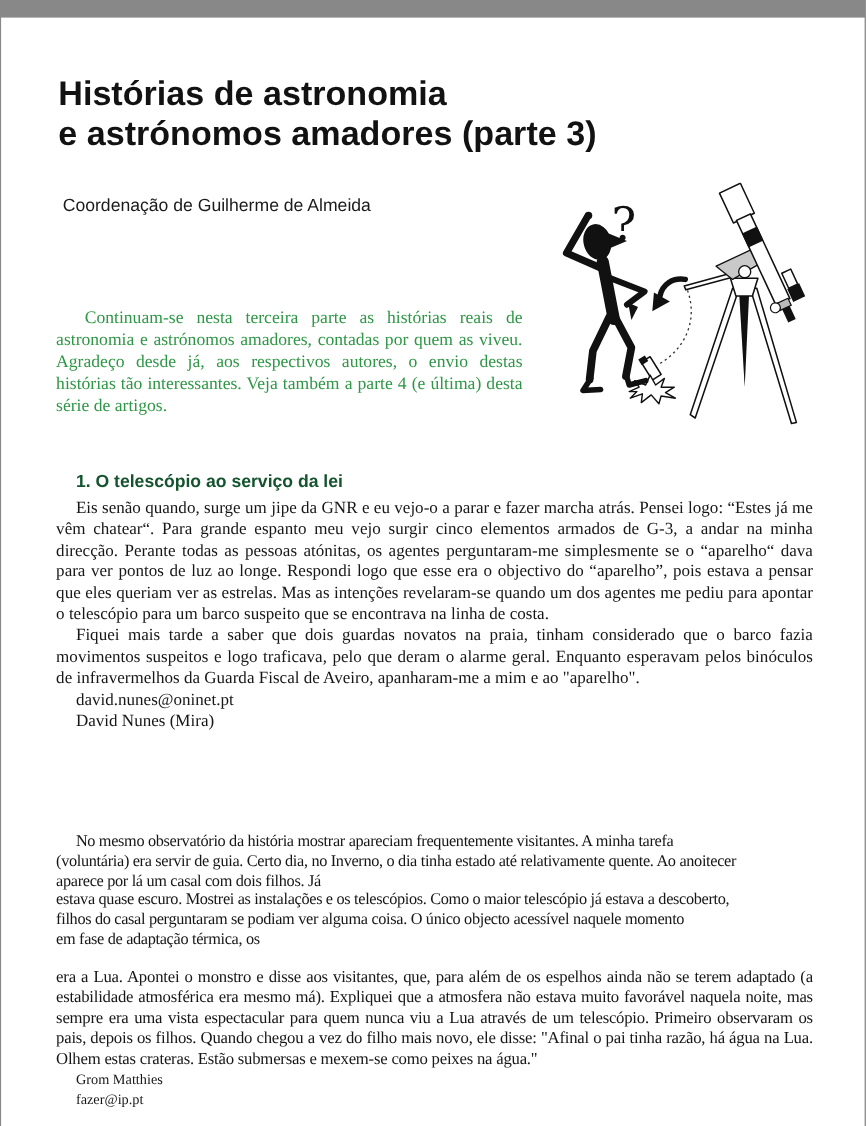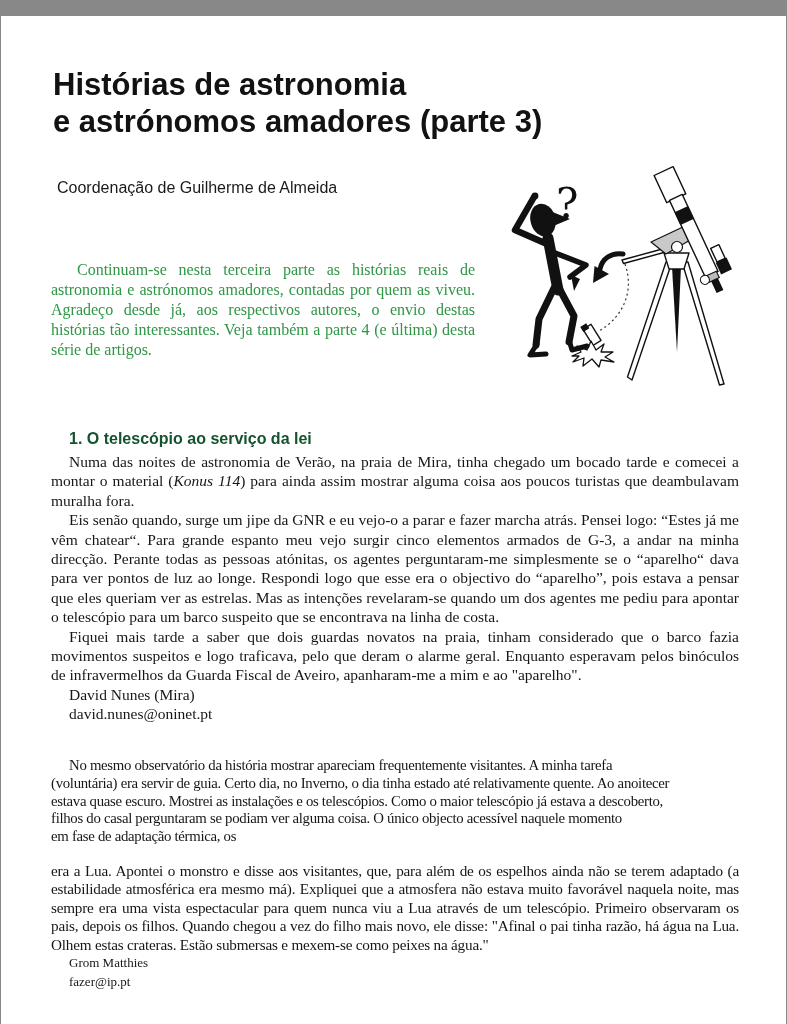--- a/index.html
+++ b/index.html
@@ -13,21 +13,21 @@
     font-family:"Liberation Sans","DejaVu Sans",sans-serif;
     font-weight:bold;font-size:31px;line-height:37px;color:#121212;
   }
   .title span{display:block;}
   .byline{
     position:absolute;left:56px;top:163px;
     font-family:"Liberation Sans","DejaVu Sans",sans-serif;
     font-size:16px;color:#1a1a1a;
   }
   .intro{
-    position:absolute;left:50px;top:244px;width:424px;margin:0;
+    position:absolute;left:50px;top:264px;width:424px;margin:0;
     font-size:16px;line-height:20px;text-align:justify;text-indent:26px;
     color:#2e9645;
   }
   .illo{position:absolute;left:487px;top:150px;}
   .section{position:absolute;left:50px;width:688px;}
   .s1{top:413px;}
   .s2{top:741px;}
   .section h2{
     margin:0 0 3px 0;padding-left:18px;
     font-family:"Liberation Sans","DejaVu Sans",sans-serif;
@@ -110,30 +110,30 @@
       <polygon class="ill-fill" points="83,109 92,113 86,125"></polygon>
       <path class="ill-stroke" stroke-width="7" d="M 66,122 L 51,153 L 48,179"></path>
       <path class="ill-stroke" stroke-width="5" d="M 49,178 L 42,189 L 58,188"></path>
       <path class="ill-stroke" stroke-width="7" d="M 71,122 L 86,150 L 81,176"></path>
       <path class="ill-stroke" stroke-width="5" d="M 81,174 L 84,184 L 99,180"></path>
     </g>
   </svg>
 
   <section class="section s1">
     <h2>1. O telescópio ao serviço da lei</h2>
-    <p class="just ind"><span>Numa das noites de astronomia de Verão, na praia de Mira, tinha chegado um bocado tarde e comecei a montar o material (</span><i>Konus 114</i><span>) para ainda assim mostrar alguma coisa aos poucos turistas que deambulavam muralha fora.</span></p>
     <p class="just ind">Eis senão quando, surge um jipe da GNR e eu vejo-o a parar e fazer marcha atrás. Pensei logo: “Estes já me vêm chatear“. Para grande espanto meu vejo surgir cinco elementos armados de G-3, a andar na minha direcção. Perante todas as pessoas atónitas, os agentes perguntaram-me simplesmente se o “aparelho“ dava para ver pontos de luz ao longe. Respondi logo que esse era o objectivo do “aparelho”, pois estava a pensar que eles queriam ver as estrelas. Mas as intenções revelaram-se quando um dos agentes me pediu para apontar o telescópio para um barco suspeito que se encontrava na linha de costa.</p>
     <p class="just ind">Fiquei mais tarde a saber que dois guardas novatos na praia, tinham considerado que o barco fazia movimentos suspeitos e logo traficava, pelo que deram o alarme geral. Enquanto esperavam pelos binóculos de infravermelhos da Guarda Fiscal de Aveiro, apanharam-me a mim e ao "aparelho".</p>
+    <div class="sig">david.nunes@oninet.pt</div>
     <div class="sig">David Nunes (Mira)</div>
-    <div class="sig">david.nunes@oninet.pt</div>
   </section>
 
   <section class="section s2">
     <div class="bodyline first">No mesmo observatório da história mostrar apareciam frequentemente visitantes. A minha tarefa</div>
     <div class="bodyline">(voluntária) era servir de guia. Certo dia, no Inverno, o dia tinha estado até relativamente quente. Ao anoitecer</div>
+    <div class="bodyline">aparece por lá um casal com dois filhos. Já</div>
     <div class="bodyline">estava quase escuro. Mostrei as instalações e os telescópios. Como o maior telescópio já estava a descoberto,</div>
     <div class="bodyline">filhos do casal perguntaram se podiam ver alguma coisa. O único objecto acessível naquele momento</div>
     <div class="bodyline">em fase de adaptação térmica, os</div>
     <p class="just closing">era a Lua. Apontei o monstro e disse aos visitantes, que, para além de os espelhos ainda não se terem adaptado (a estabilidade atmosférica era mesmo má). Expliquei que a atmosfera não estava muito favorável naquela noite, mas sempre era uma vista espectacular para quem nunca viu a Lua através de um telescópio. Primeiro observaram os pais, depois os filhos. Quando chegou a vez do filho mais novo, ele disse: "Afinal o pai tinha razão, há água na Lua. Olhem estas crateras. Estão submersas e mexem-se como peixes na água."</p>
     <div class="sig">Grom Matthies</div>
     <div class="sig">fazer@ip.pt</div>
   </section>
 
 </div>
 

